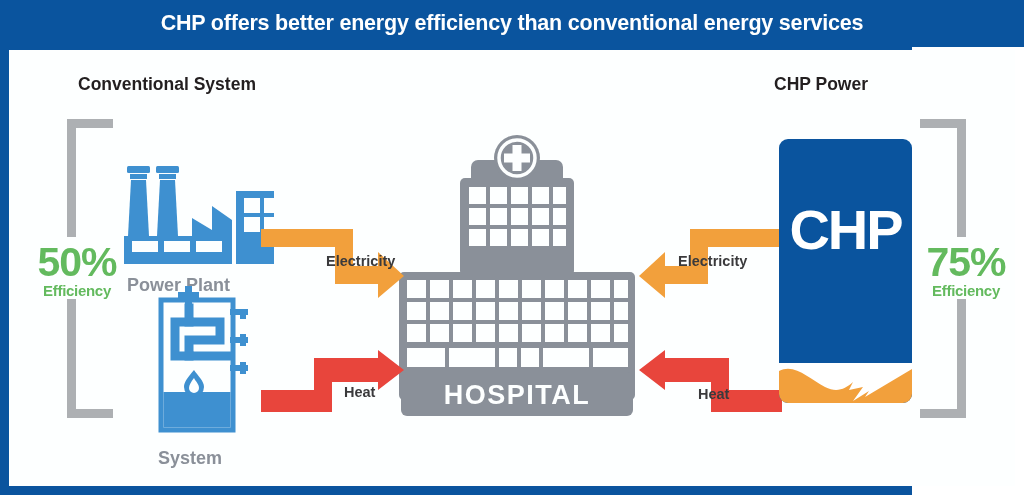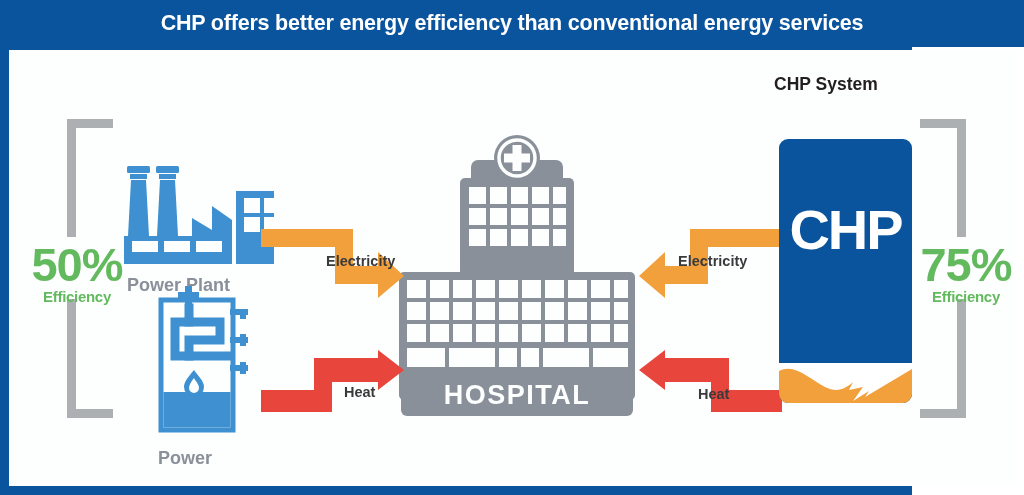--- a/index.html
+++ b/index.html
@@ -77,21 +77,21 @@
   .efficiency-block {
     position: absolute;
     text-align: center;
     color: #63ba5e;
     width: 120px;
   }
   #efficiency-left  { left: 8px;  top: 192px; }
   #efficiency-right { left: 897px; top: 192px; }
   .eff-pct {
     display: block;
-    font-size: 47px;
+    font-size: 41px;
     font-weight: bold;
     line-height: 0.98;
     letter-spacing: -1px;
   }
   .eff-label {
     display: block;
     font-size: 15px;
     font-weight: bold;
     line-height: 1.15;
     letter-spacing: -0.3px;
@@ -129,21 +129,22 @@
 <body>
 
 <div id="infographic">
 
   <div class="title-bar">
     <div class="title-text">CHP offers better energy efficiency than conventional energy services</div>
   </div>
 
   <div class="canvas">
 
-    <div class="section-heading" id="heading-chp">CHP System</div>
+    <div class="section-heading" id="heading-conventional">Conventional System</div>
+    <div class="section-heading" id="heading-chp">CHP Power</div>
 
     <div class="bracket-seg" id="bracket-left-top"></div>
     <div class="bracket-seg" id="bracket-left-bottom"></div>
     <div class="bracket-seg" id="bracket-right-top"></div>
     <div class="bracket-seg" id="bracket-right-bottom"></div>
 
     <div class="efficiency-block" id="efficiency-left">
       <span class="eff-pct">50%</span>
       <span class="eff-label">Efficiency</span>
     </div>
@@ -197,21 +198,21 @@
       <rect x="78" y="27" width="18" height="6" fill="#3e90d0"></rect>
       <rect x="78" y="55" width="18" height="6" fill="#3e90d0"></rect>
       <rect x="78" y="83" width="18" height="6" fill="#3e90d0"></rect>
       <rect x="88" y="27" width="6" height="10" fill="#3e90d0"></rect>
       <rect x="88" y="52" width="6" height="12" fill="#3e90d0"></rect>
       <rect x="88" y="80" width="6" height="12" fill="#3e90d0"></rect>
 
       <path d="M42 88 C36 95 32 100 32 105 a10 10 0 0 0 20 0 c0 -6 -6 -11 -10 -17 z" fill="#3e90d0"></path>
       <path d="M42 96 c-3 4 -5 7 -5 10 a5 5 0 0 0 10 0 c0 -4 -3 -6 -5 -10 z" fill="#fdffff"></path>
     </svg>
-    <div class="icon-label" id="label-boiler">Power</div>
+    <div class="icon-label" id="label-boiler">System</div>
 
     <svg class="svg-layer" id="svg-hospital" style="left:378px; top:82px;" width="260" height="290" viewBox="0 0 260 290">
       <g fill="#8a9099">
 
         <rect x="84" y="28" width="92" height="34" rx="7"></rect>
 
         <rect x="73" y="46" width="114" height="98" rx="5"></rect>
 
         <rect x="12" y="140" width="236" height="128" rx="5"></rect>
 

